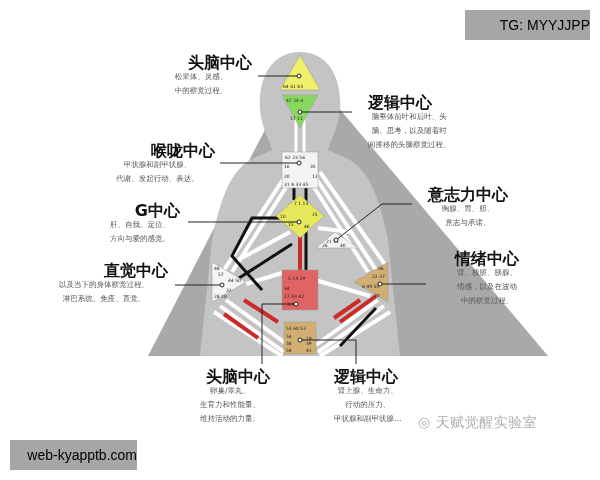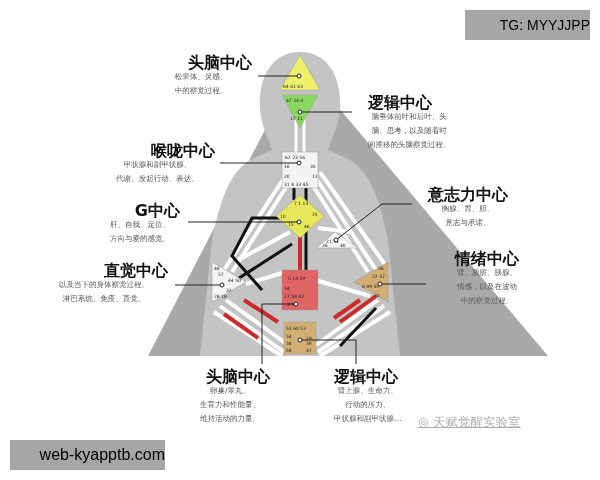--- a/index.html
+++ b/index.html
@@ -16,22 +16,22 @@
     .label .desc {
       font-size: 7.5px; color: #555; line-height: 14px; white-space: nowrap; text-align: center;
     }
     .right { text-align: right; }
     .badge {
       position: absolute; background: #a6a6a6; color: #000000;
       font-family: Liberation Sans, sans-serif;
       display: flex; align-items: center; justify-content: flex-end;
     }
     .watermark {
-      position: absolute; font-size: 12px; color: rgba(160,160,160,0.85);
-      white-space: nowrap; letter-spacing: 0.5px; text-decoration: underline;
+      position: absolute; font-size: 14px; color: rgba(160,160,160,0.85);
+      white-space: nowrap; letter-spacing: 0.5px;
     }
     svg text { font-family: "DejaVu Sans", sans-serif; }
   </style>
 </head>
 <body>
 
 <div class="stage">
 
   <svg width="600" height="480" viewBox="0 0 600 480" style="position:absolute;left:0;top:0">
 
@@ -219,16 +219,16 @@
     <div class="desc">甲状腺和副甲状腺…</div>
   </div>
 
   <div class="watermark" style="left:418px;top:414px;">
     <span>◎ </span><span>天赋觉醒实验室</span>
   </div>
 
   <div class="badge" style="left:465px;top:10px;width:125px;height:30px;font-size:14px;">
     <span>TG: MYYJJPP</span>
   </div>
-  <div class="badge" style="left:10px;top:440px;width:155px;height:30px;font-size:16px;">
+  <div class="badge" style="left:10px;top:440px;width:127px;height:30px;font-size:14px;">
     <span>web-kyapptb.com</span>
   </div>
 </div>
 
 </body></html>

